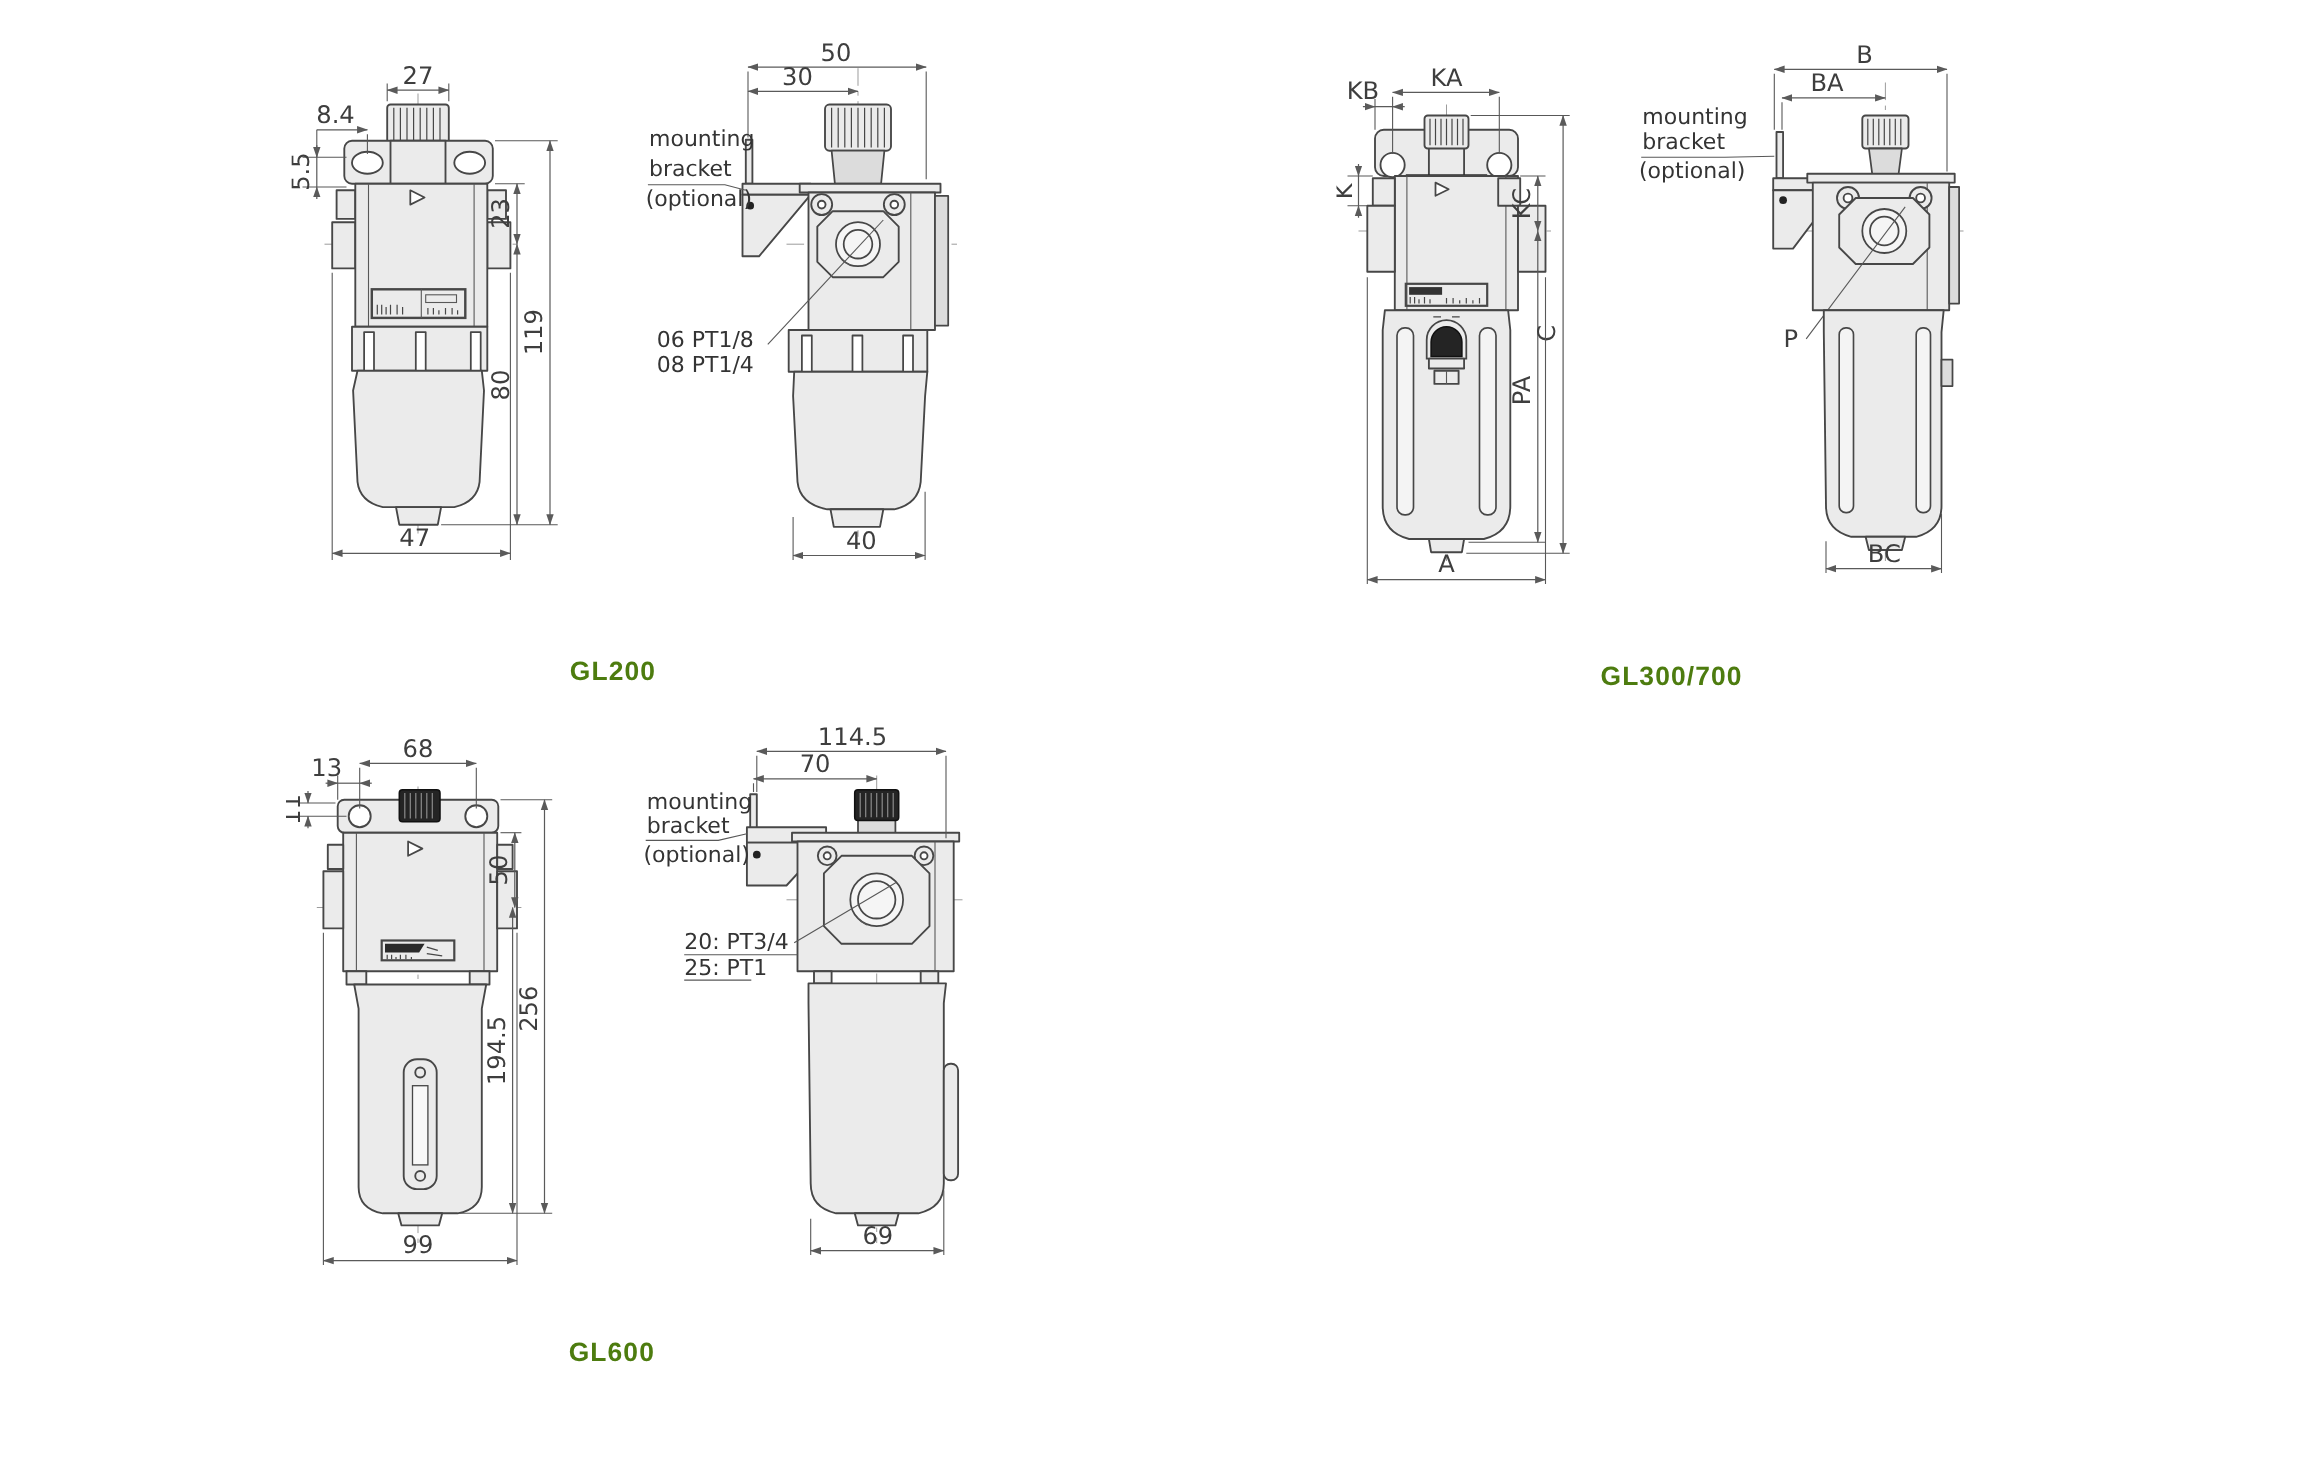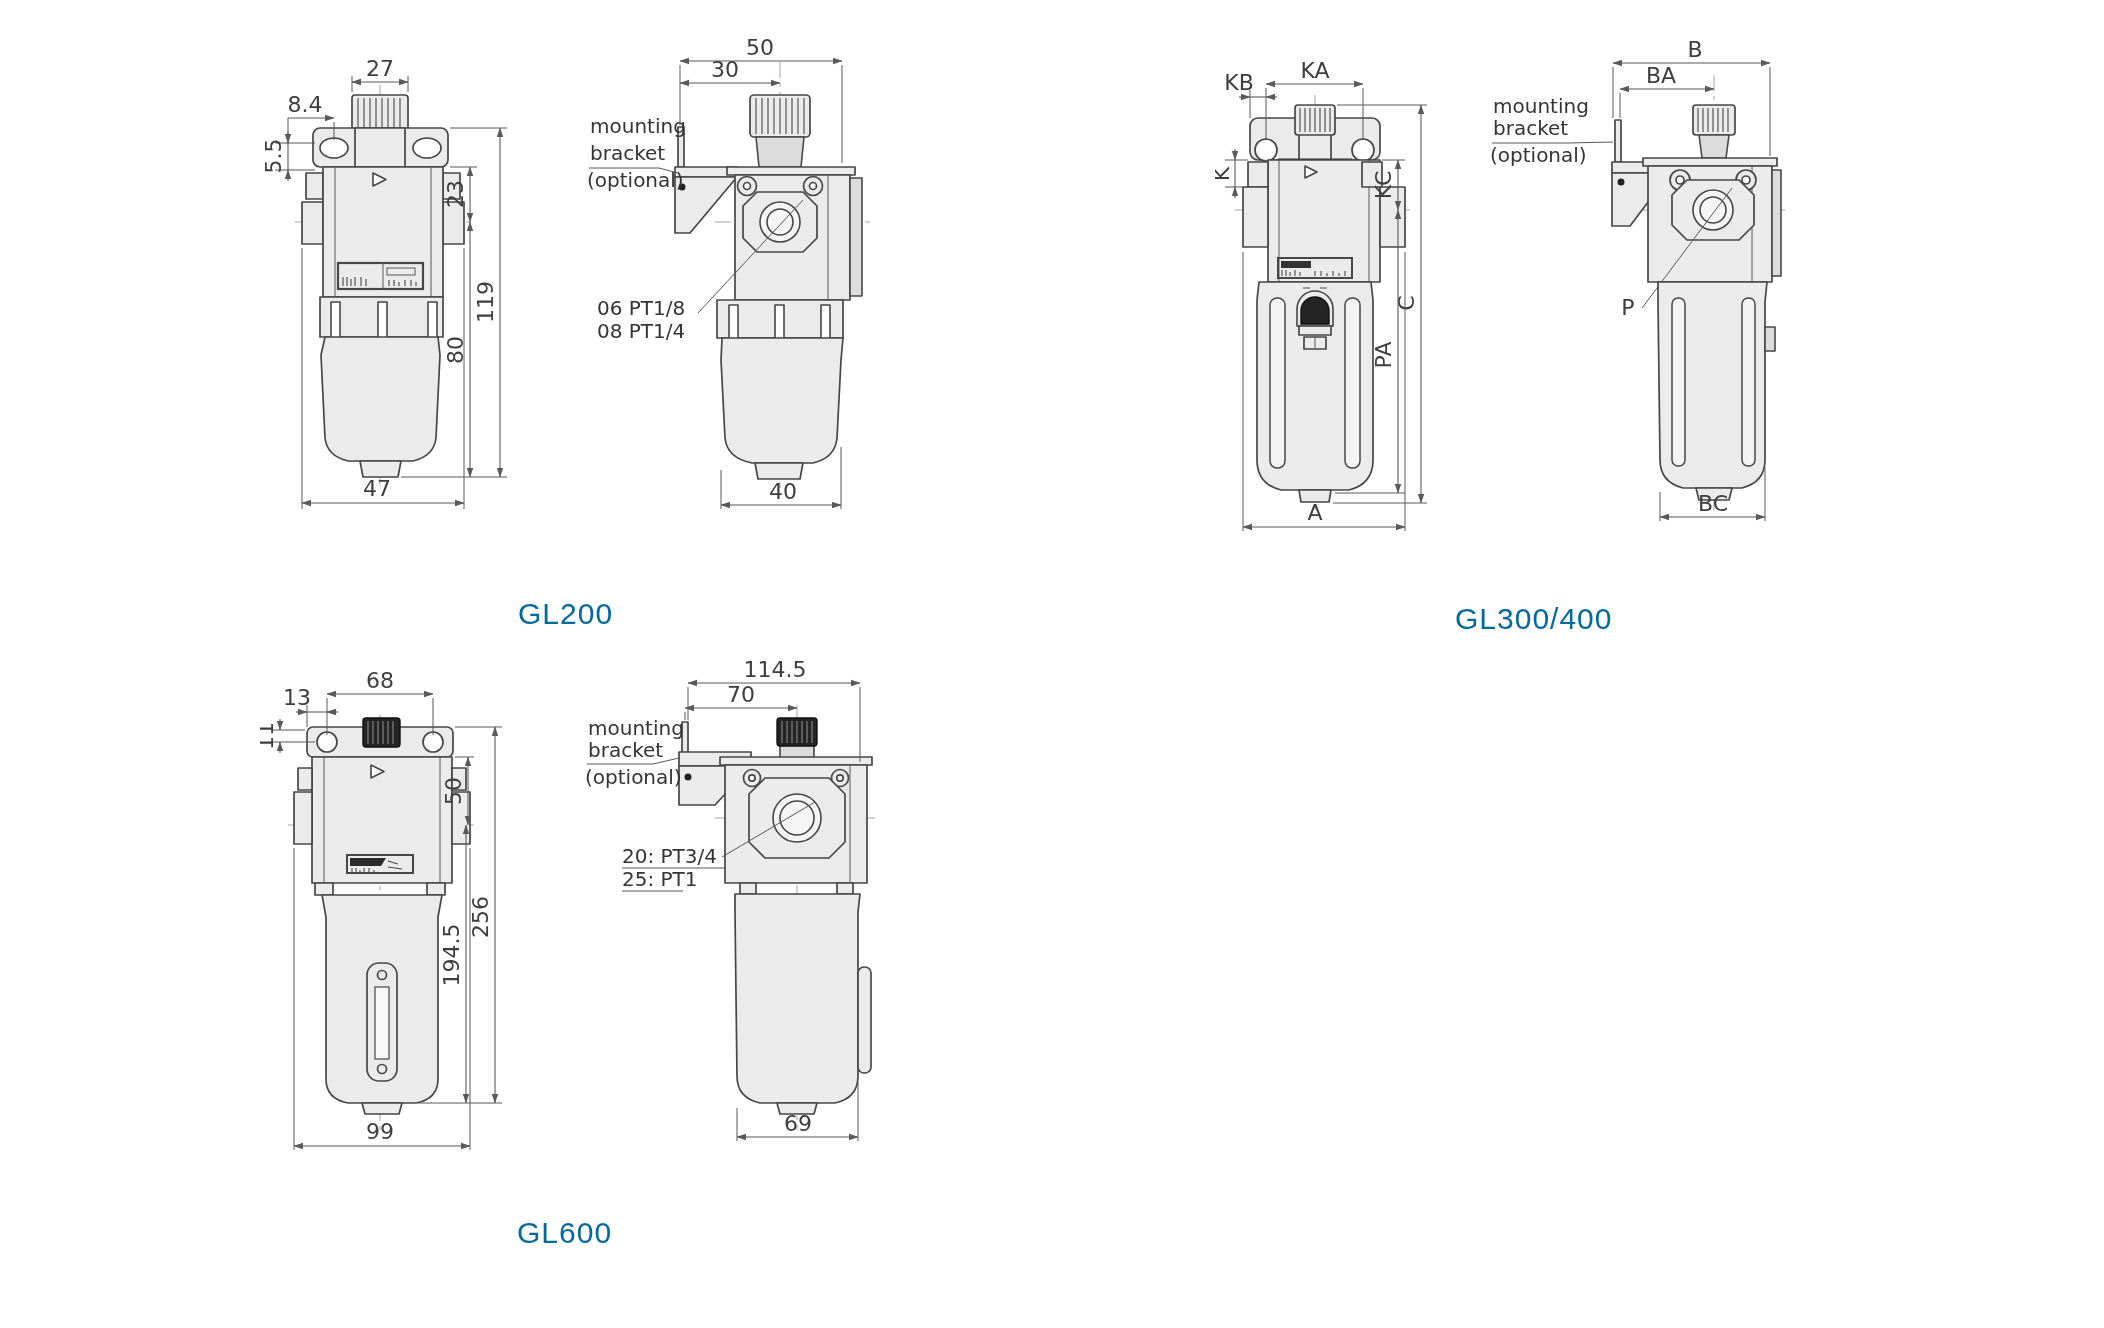--- a/index.html
+++ b/index.html
@@ -1,19 +1,19 @@
 <!DOCTYPE html>
 <html><head>
 <meta charset="utf-8">
 <style>
   html,body{margin:0;padding:0;}
   body{width:2104px;height:1328px;background:#ffffff;position:relative;
        font-family:"Liberation Sans","DejaVu Sans",sans-serif;overflow:hidden;}
   .view{position:absolute;}
-  .model-label{position:absolute;font-size:30px;font-weight:400;color:#0369a1;letter-spacing:1px;}
+  .model-label{position:absolute;font-size:24px;font-weight:700;color:#4d7c0f;letter-spacing:1px;}
   
   .part{fill:#ebebeb;stroke:#474747;stroke-width:1.7;stroke-linejoin:round;stroke-linecap:round;}
   .partd{fill:#dcdcdc;stroke:#474747;stroke-width:1.6;stroke-linejoin:round;}
   .hole{fill:#ffffff;stroke:#474747;stroke-width:1.7;}
   .dark{fill:#242424;stroke:#111111;stroke-width:1.4;}
   .ln{fill:#ffffff;stroke:#474747;stroke-width:1.6;stroke-linejoin:round;}
   .noface{fill:none;stroke:#474747;stroke-width:1.6;}
   .thin{fill:none;stroke:#585858;stroke-width:1;}
   .dim{fill:none;stroke:#5a5a5a;stroke-width:1.1;}
   .cl{fill:none;stroke:#9b9b9b;stroke-width:0.9;stroke-dasharray:16 5 4 5;}
@@ -366,14 +366,14 @@
     <text class="ntx" x="57" y="213">20: PT3/4</text>
     <text class="ntx" x="57" y="236">25: PT1</text>
     <path class="thin" d="M57,218 H160 M57,241 H118"></path>
     <path class="thin" d="M172,458 V491 M293,432 V491"></path>
     <line class="dim" x1="172" y1="487" x2="293" y2="487" marker-start="url(#arw)" marker-end="url(#arw)"></line>
     <text class="dtx" x="233" y="481" text-anchor="middle">69</text>
   </g>
 </svg>
 
 <div class="model-label" style="left:518px;top:597px">GL200</div>
-<div class="model-label" style="left:1455px;top:602px">GL300/400</div>
+<div class="model-label" style="left:1455px;top:602px">GL300/700</div>
 <div class="model-label" style="left:517px;top:1216px">GL600</div>
 
 </body></html>

